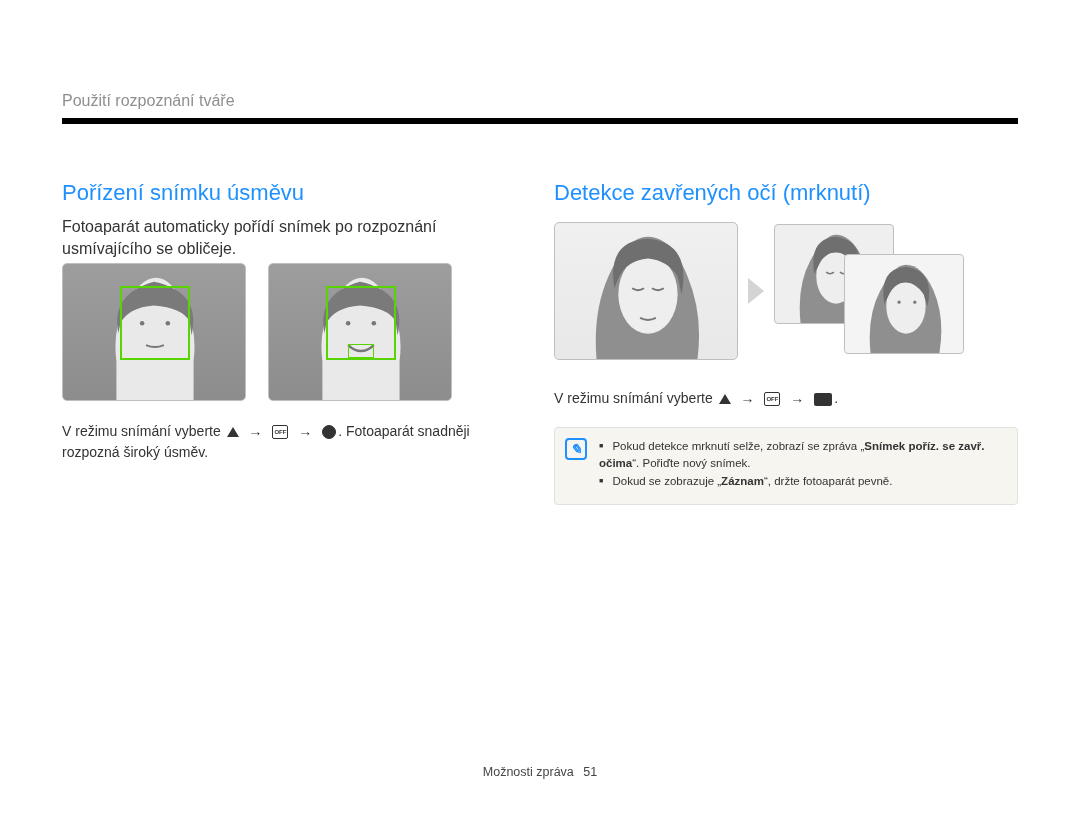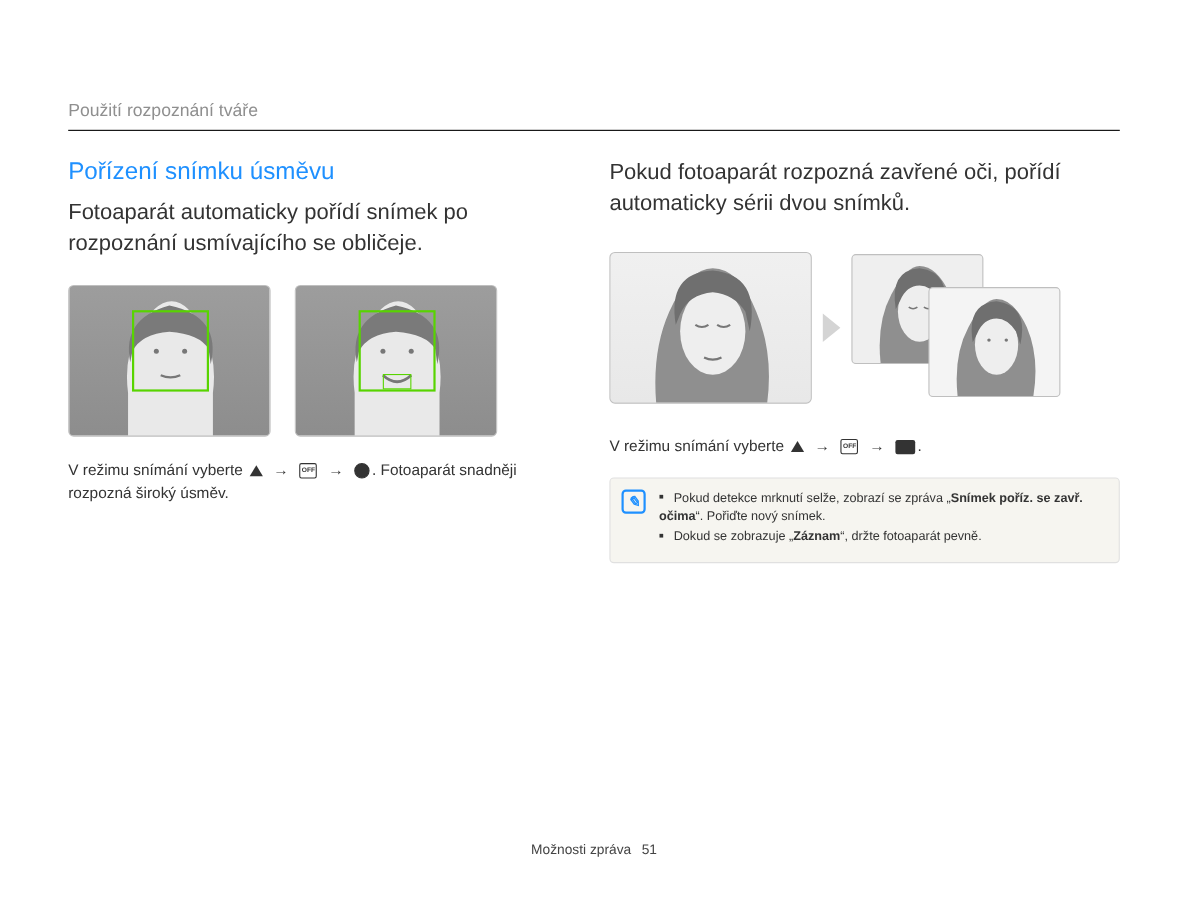--- a/index.html
+++ b/index.html
@@ -11,42 +11,43 @@
     color: #333;
     position: relative;
   }
   .page {
     padding: 92px 62px 0 62px;
   }
   .breadcrumb {
     color: #8f8f8f;
     font-size: 16px;
     padding-bottom: 8px;
-    border-bottom: 1px solid #000000;
+    border-bottom: 6px solid #000000;
     margin-bottom: 24px;
   }
   .columns {
     display: flex;
     gap: 28px;
   }
   .col {
     flex: 1;
     min-width: 0;
   }
   h2 {
     color: #1e90ff;
     font-weight: 400;
     font-size: 22px;
     margin-bottom: 10px;
+    margin-top: 32px;
   }
   .lead {
-    font-size: 20px;
+    font-size: 16px;
     line-height: 1.4;
     color: #333;
-    margin-bottom: 24px;
+    margin-bottom: 2px;
   }
   .img-row {
     display: flex;
     gap: 22px;
     align-items: flex-start;
     margin-bottom: 20px;
   }
   .face-frame {
     width: 184px;
     height: 138px;
@@ -174,21 +175,21 @@
         <span>V režimu snímání vyberte </span>
         <span class="glyph-up"></span>
         <span class="glyph-arrow"></span>
         <span class="glyph-box">OFF</span>
         <span class="glyph-arrow"></span>
         <span class="glyph-smile"></span><span>. Fotoaparát snadněji rozpozná široký úsměv.</span>
       </p>
     </div>
 
     <div class="col">
-      <p class="lead">Pokud fotoaparát rozpozná zavřené oči, pořídí automaticky sérii dvou snímků.</p>
+      <h2>Detekce zavřených očí (mrknutí)</h2>
 
       <div class="blink-row">
         <div class="blink-large">
           <svg viewBox="0 0 184 138">
             <path d="M42 138 Q38 90 54 54 Q72 14 94 14 Q118 14 134 54 Q150 92 144 138 Z" fill="#8f8f8f"></path>
             <ellipse cx="94" cy="72" rx="30" ry="40" fill="#eeeeee"></ellipse>
             <path d="M60 66 Q52 18 94 16 Q138 20 128 72 L124 54 Q114 38 94 36 Q72 38 64 56 Z" fill="#6f6f6f"></path>
             <path d="M78 66 Q84 70 90 66" stroke="#777" stroke-width="2" fill="none"></path>
             <path d="M98 66 Q104 70 110 66" stroke="#777" stroke-width="2" fill="none"></path>
             <path d="M86 96 Q94 100 102 96" stroke="#777" stroke-width="2" fill="none"></path>

